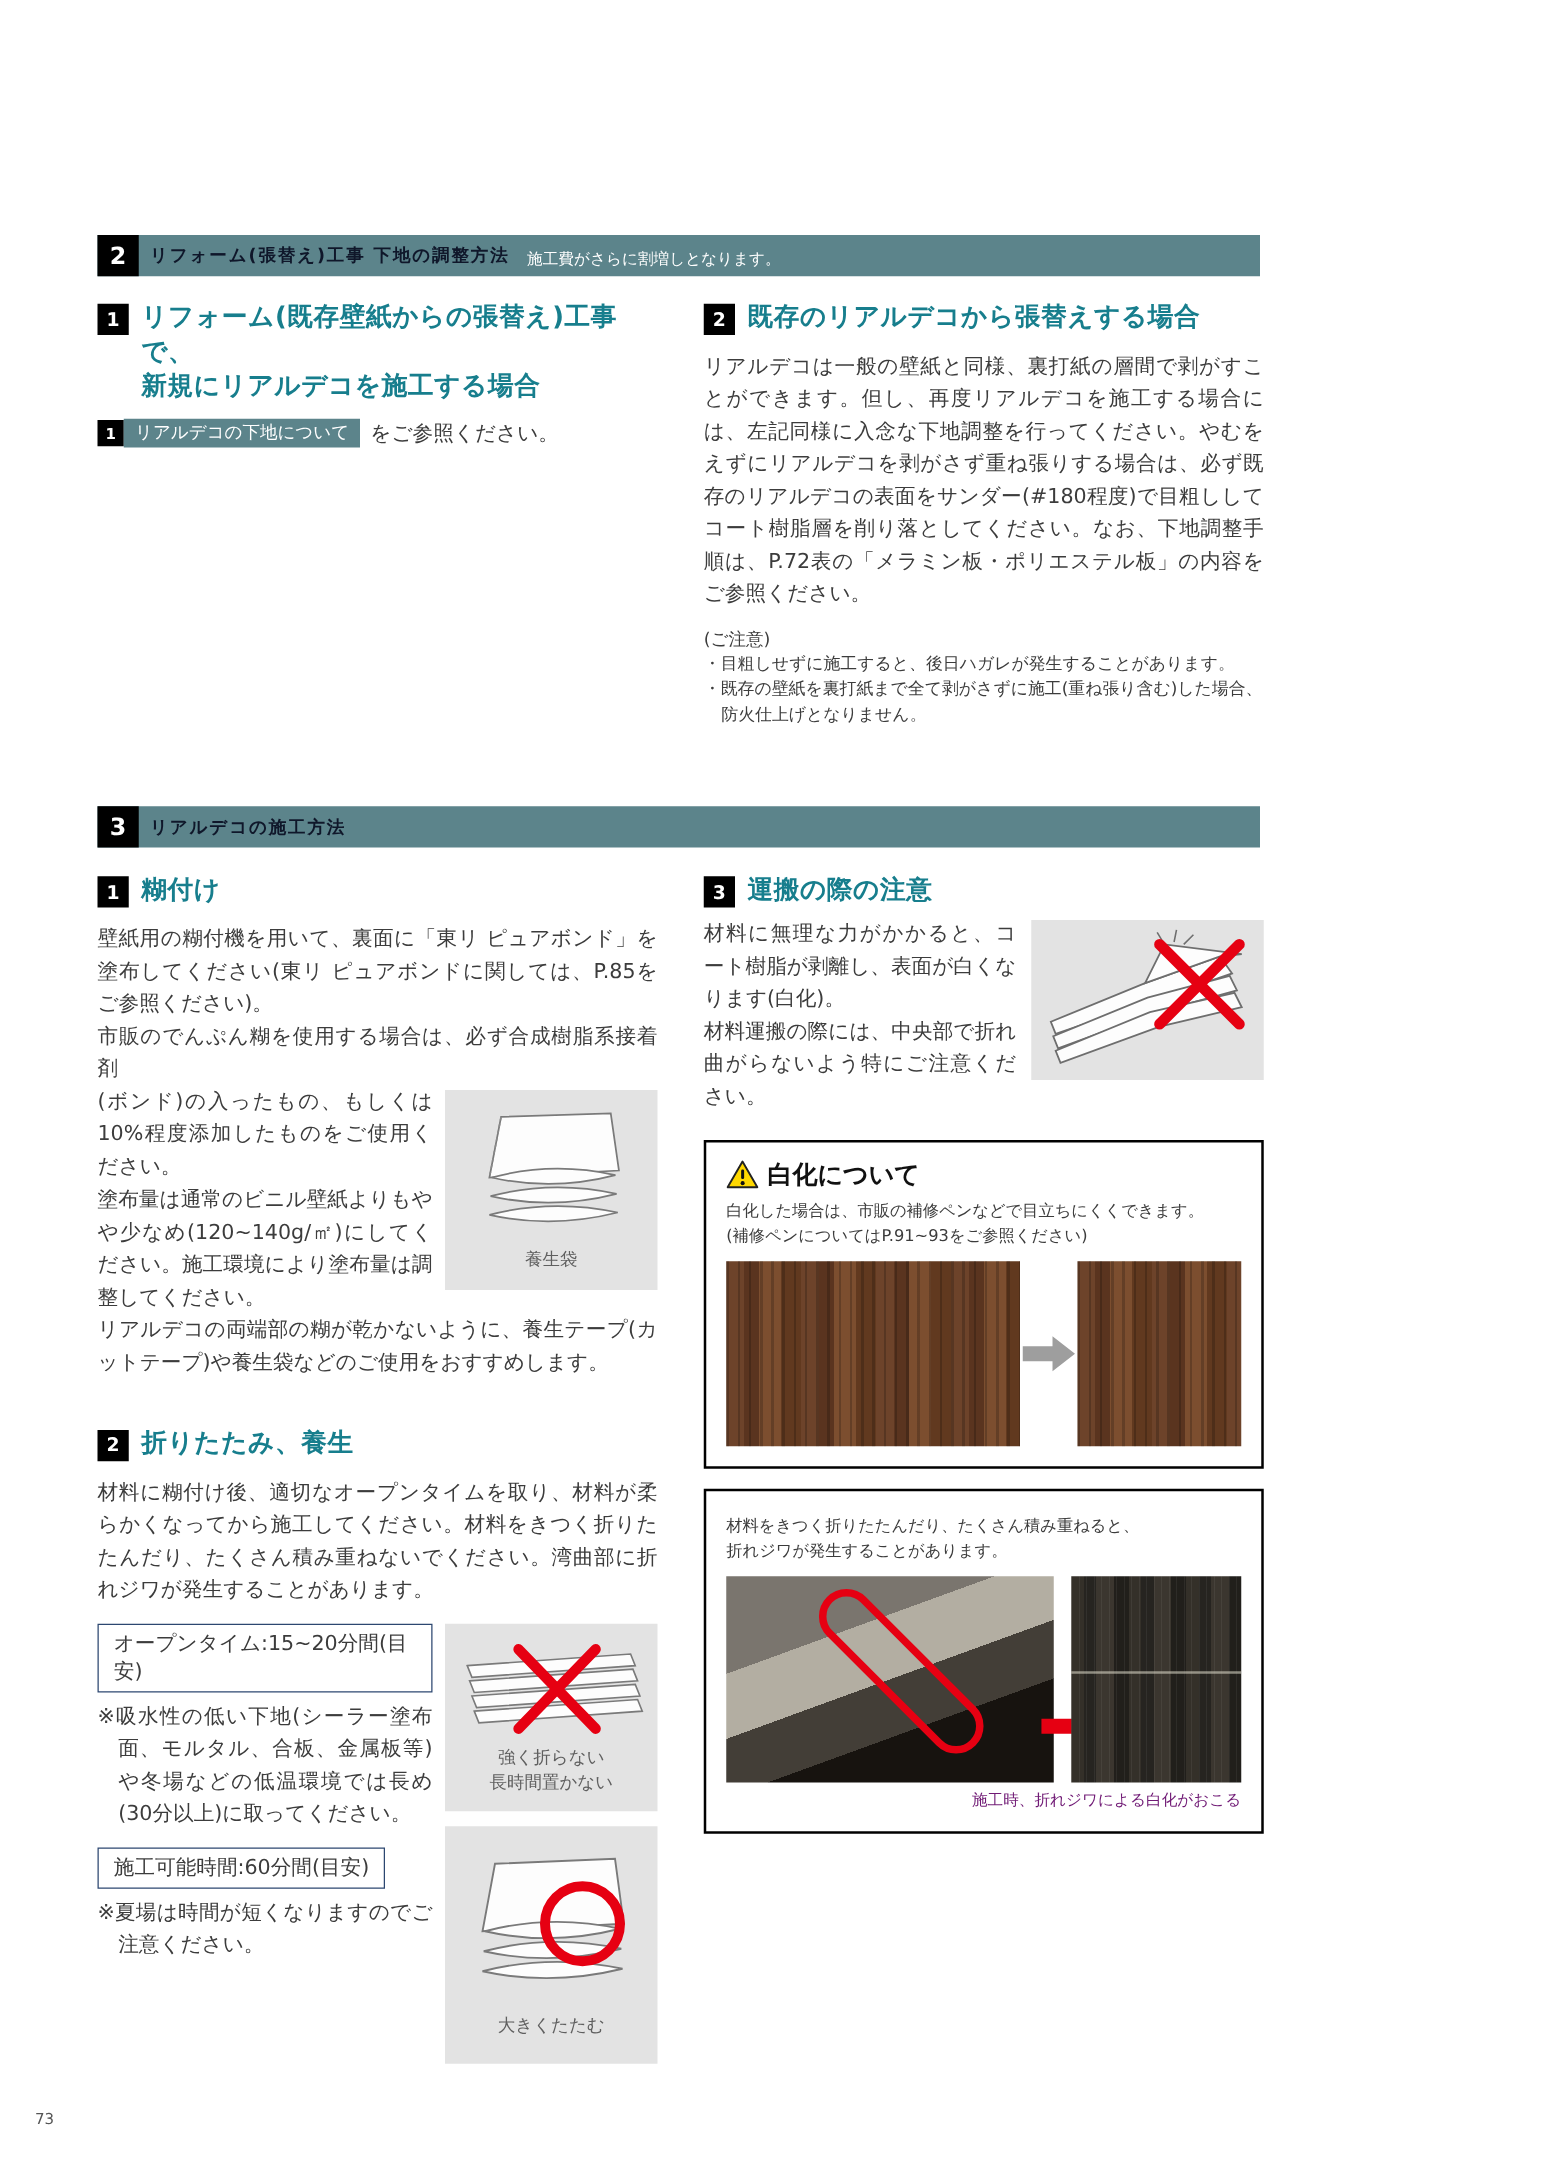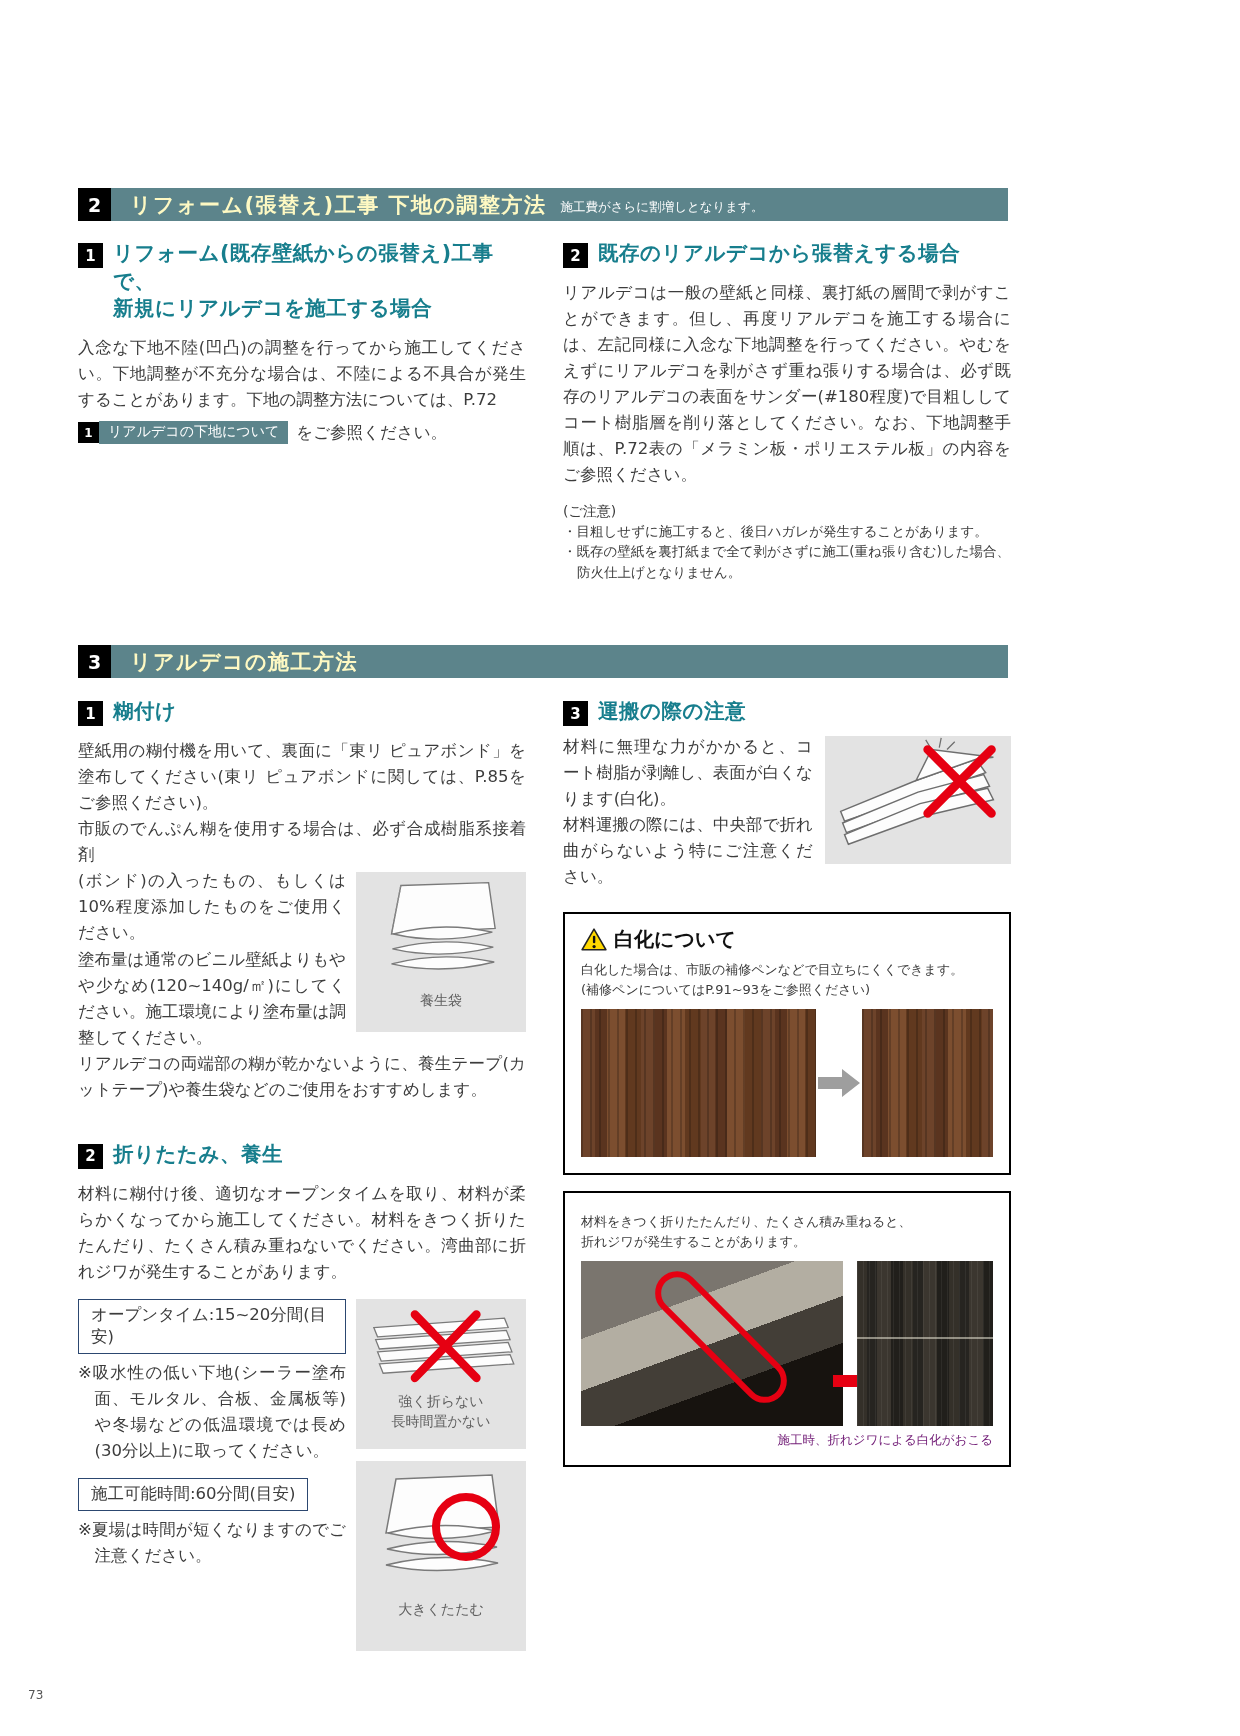--- a/index.html
+++ b/index.html
@@ -7,21 +7,21 @@
   body{
     width:1240px;height:1736px;position:relative;overflow:hidden;
     font-family:"DejaVu Sans","Liberation Sans",sans-serif;
     color:#3c3c3c;
   }
 
   
   .band{position:absolute;left:78px;width:930px;height:33px;background:#5c848b;display:flex;align-items:center}
   .band-sq{width:33px;height:33px;background:#000;color:#fff;font-size:19px;font-weight:bold;
     display:flex;align-items:center;justify-content:center;flex:0 0 33px}
-  .band-title{color:#fef9c3;font-size:21px;font-weight:bold;margin-left:19px;letter-spacing:1.5px;white-space:nowrap}
+  .band-title{color:#0f172a;font-size:14px;font-weight:bold;margin-left:9px;letter-spacing:1.5px;white-space:nowrap}
   .band-note{color:#fff;font-size:12.5px;margin-left:14px;margin-top:5px;white-space:nowrap}
 
   
   .subhead{display:flex;align-items:flex-start;margin-bottom:12px}
   .sq{width:25px;height:25px;background:#000;color:#fff;font-size:15px;font-weight:bold;
     display:flex;align-items:center;justify-content:center;flex:0 0 25px;margin-top:3px}
   .subhead-text{color:#177e8d;font-size:20.5px;font-weight:bold;margin-left:10px;line-height:1.35;letter-spacing:.5px}
 
   .col{position:absolute;width:448px}
   p.body{font-size:16.5px;line-height:1.58;text-align:justify}
@@ -33,21 +33,21 @@
     display:flex;align-items:center;justify-content:center;flex:0 0 21px}
   .tag-label{background:#5c848b;color:#fff;font-size:14px;padding:2px 9px 3px;white-space:nowrap}
   .tag-suffix{margin-left:8px}
 
   
   .note-head{font-size:14px;margin-top:14px}
   .note-line{font-size:13.5px;line-height:1.55}
   .note-indent{padding-left:14px}
 
   
-  .figbox{background:#e3e3e3;display:flex;flex-direction:column;align-items:center;}
+  .figbox{background:#e3e3e3;display:flex;flex-direction:column;align-items:center;justify-content:center}
   .fig-label{font-size:14px;color:#5f5f5f;line-height:1.45;text-align:center}
   .paste-fig{float:right;width:170px;height:160px;margin:4px 0 8px 10px;padding:6px 0}
   .clear{clear:both}
 
   
   .timebox{display:inline-block;border:1px solid #2c4770;padding:4px 12px 5px;font-size:16.5px;background:#fff}
   .hang{font-size:16.5px;line-height:1.58;padding-left:1em;text-indent:-1em;text-align:justify}
   .indent1{font-size:16.5px;line-height:1.58;padding-left:1em;text-align:justify}
 
   
@@ -100,21 +100,20 @@
 </div>
 
 <div class="col" style="left:78px;top:240px">
   <div class="subhead">
     <span class="sq">1</span>
     <span class="subhead-text">
       <span style="display:block">リフォーム(既存壁紙からの張替え)工事で、</span>
       <span style="display:block">新規にリアルデコを施工する場合</span>
     </span>
   </div>
-  <p class="body">入念な下地不陸(凹凸)の調整を行ってから施工してください。下地調整が不充分な場合は、不陸による不具合が発生することがあります。下地の調整方法については、P.72</p>
   <div class="tagrow">
     <span class="tag-sq">1</span>
     <span class="tag-label">リアルデコの下地について</span>
     <span class="tag-suffix">をご参照ください。</span>
   </div>
 </div>
 
 <div class="col" style="left:563px;top:240px">
   <div class="subhead">
     <span class="sq">2</span>

